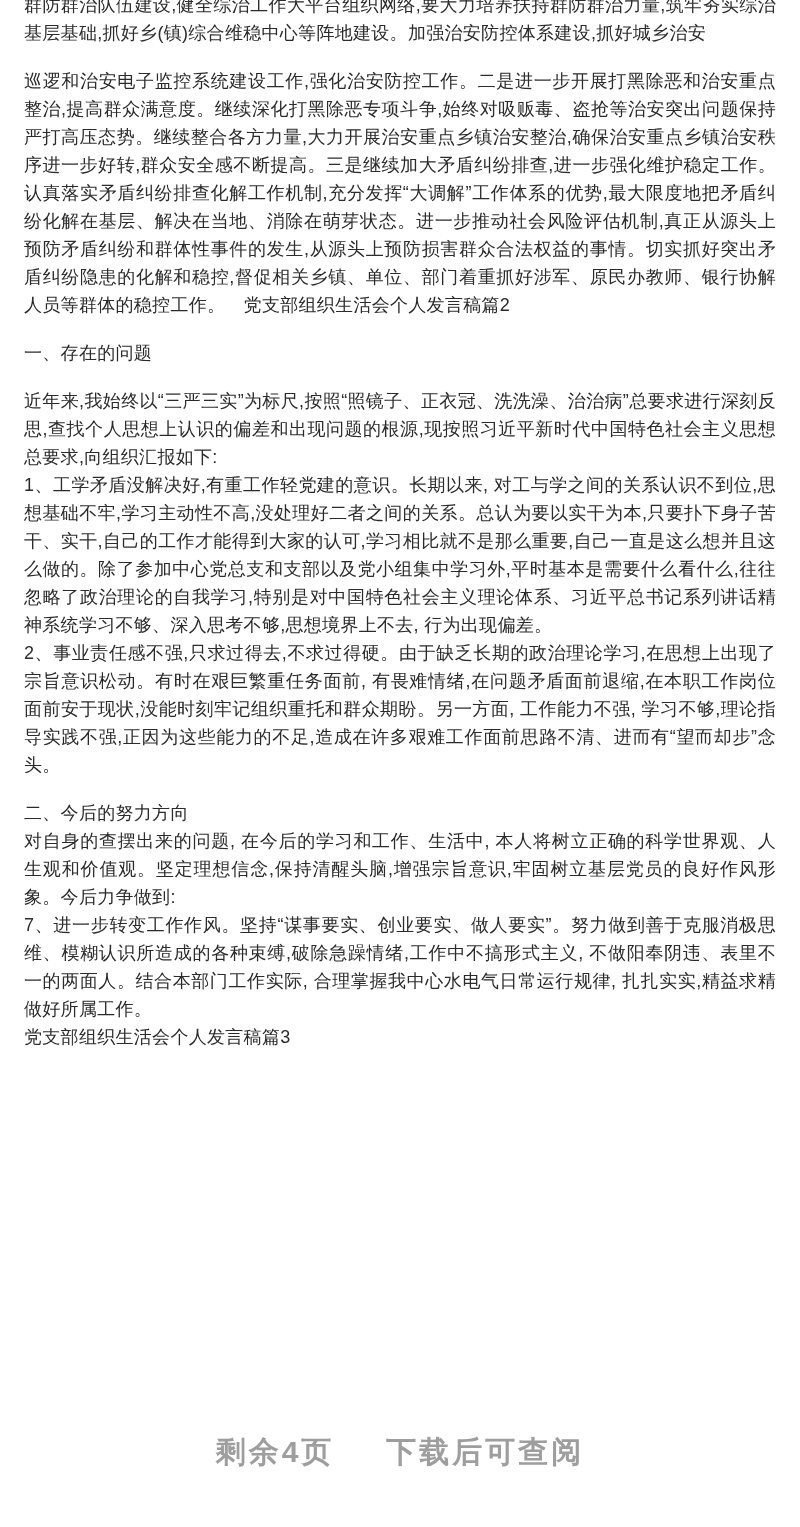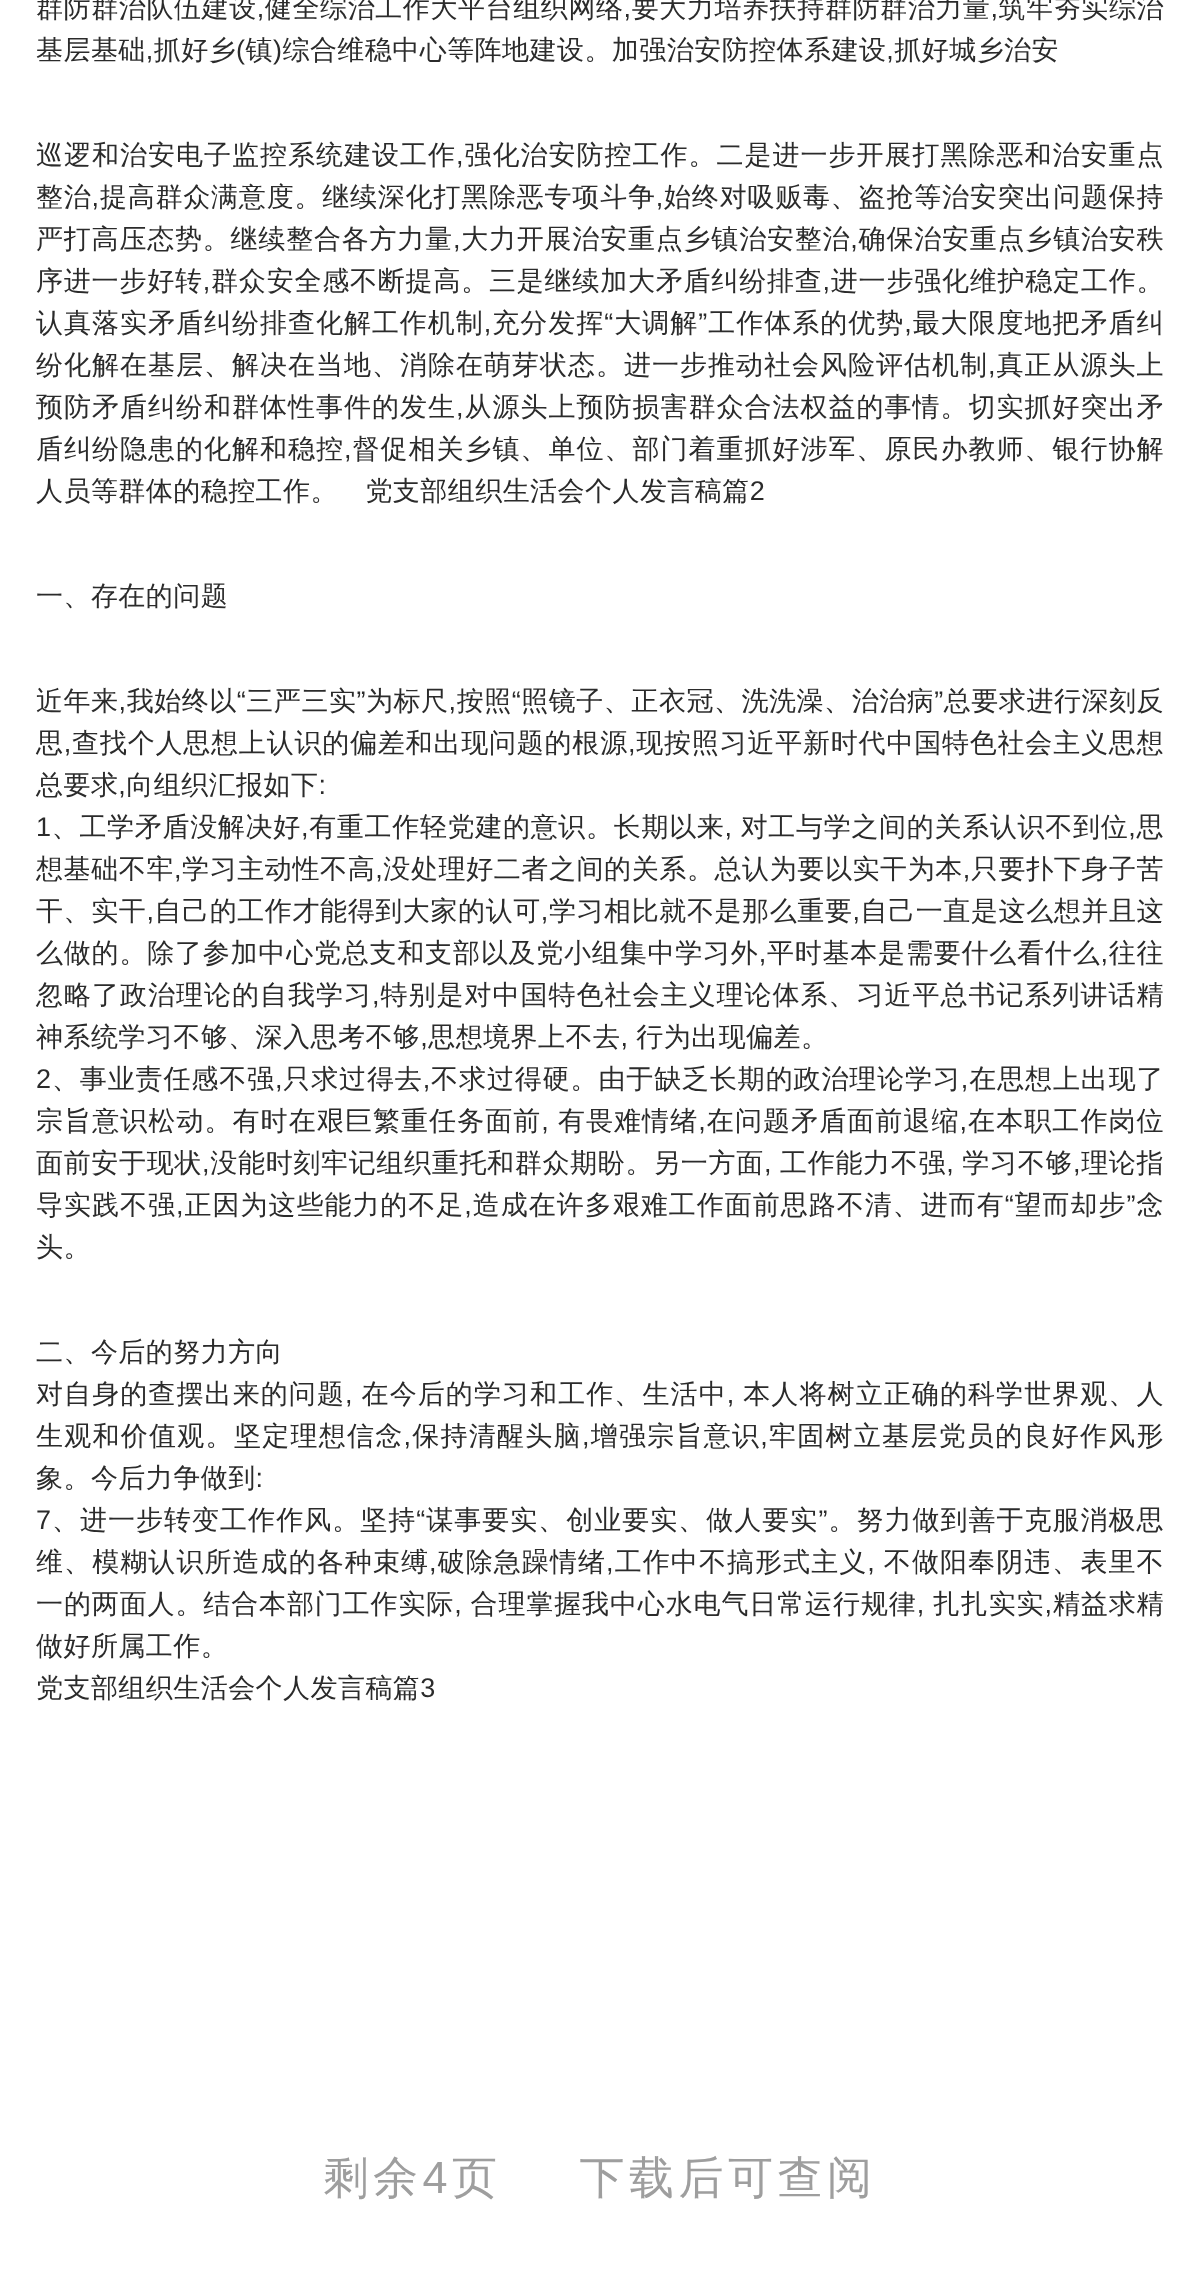--- a/index.html
+++ b/index.html
@@ -23,30 +23,30 @@
     line-height: 28px;
     letter-spacing: 0.3px;
     text-align: justify;
     margin: 0;
     word-break: break-all;
   }
   .clip-top {
     margin-top: -9px;       
   }
   .gap {
-    margin-top: 42px;       
+    margin-top: 20px;       
   }
   .footer-note {
     position: absolute;
     left: 0;
     top: 1432px;
     width: 100%;
     text-align: center;
     font-size: 30px;
-    font-weight: normal;
+    font-weight: bold;
     color: #9e9e9e;
     letter-spacing: 3px;
   }
   .footer-note .spacer {
     display: inline-block;
     width: 52px;
   }
 </style>
 </head>
 <body>

